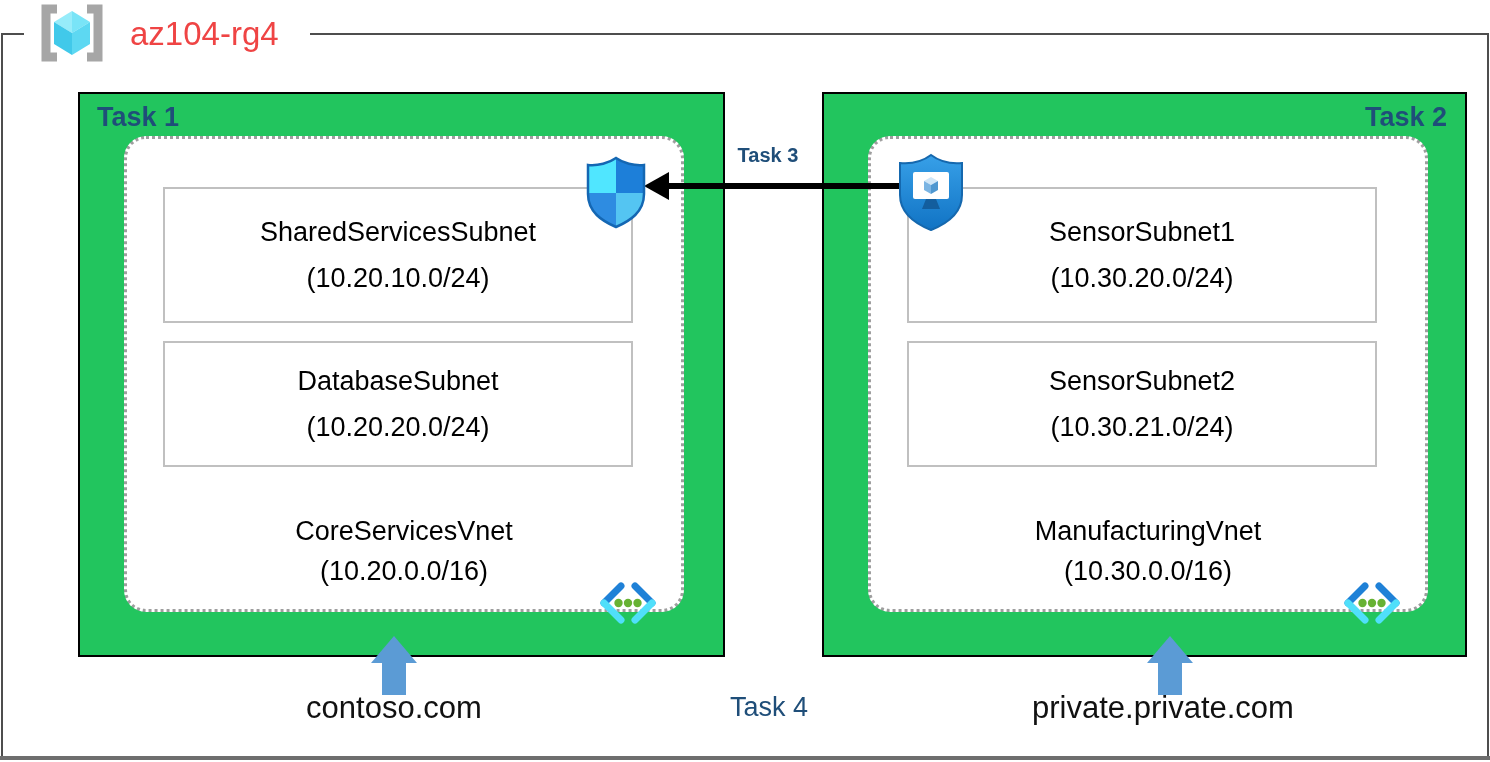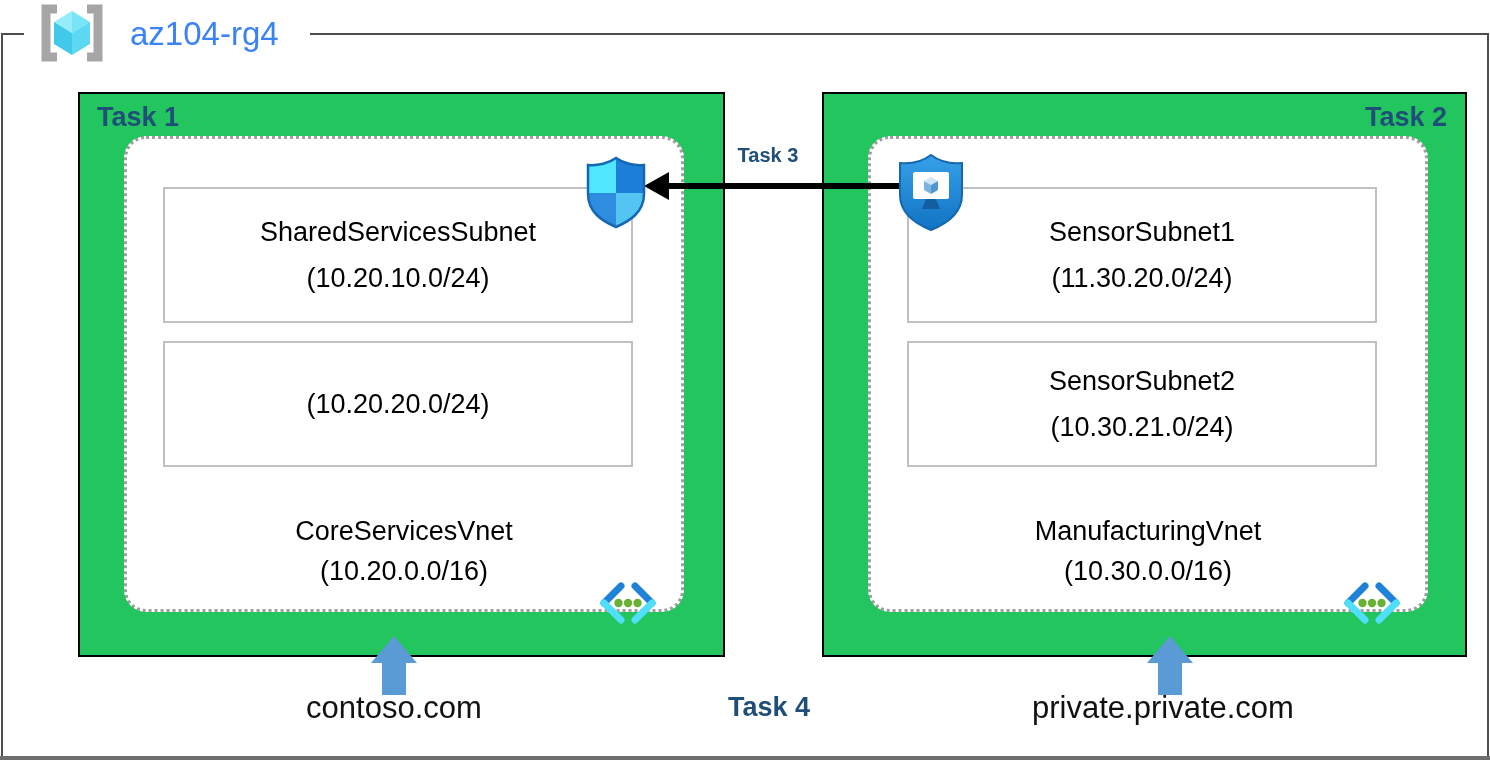--- a/index.html
+++ b/index.html
@@ -6,21 +6,21 @@
   .canvas{
     position:relative;width:1490px;height:762px;background:#ffffff;overflow:hidden;
     font-family:"Liberation Sans","DejaVu Sans",sans-serif;color:#111;
   }
   .abs{position:absolute;}
   
   .outer-frame{left:1px;top:33px;width:1484px;height:721px;border:2px solid #4d4d4d;}
   .frame-bottom{left:0;top:756px;width:1490px;height:4px;background:#6e6e6e;}
   .rg-patch{left:24px;top:26px;width:286px;height:16px;background:#ffffff;}
   .rg-icon{left:36px;top:4px;width:72px;height:58px;}
-  .rg-title{left:130px;top:15px;font-size:33px;color:#3b82f6;white-space:nowrap;}
+  .rg-title{left:130px;top:15px;font-size:33px;color:#ef4444;white-space:nowrap;}
   
   .task-box{background:#22c55e;border:2px solid #000;}
   .box-left{left:78px;top:92px;width:643px;height:561px;}
   .box-right{left:822px;top:92px;width:641px;height:561px;}
   .task-label{font-size:27px;font-weight:bold;color:#1f4e79;white-space:nowrap;}
   .tl-pos{left:17px;top:8px;}
   .tr-pos{right:18px;top:8px;}
   
   .vnet-boundary{background:#fff;border:3px dotted #9e9e9e;border-radius:22px;}
   .vb-left{left:44px;top:42px;width:554px;height:470px;}
@@ -44,21 +44,21 @@
   
   .up-tri{width:0;height:0;border-left:23px solid transparent;border-right:23px solid transparent;
     border-bottom:27px solid #5b9bd5;z-index:5;}
   .up-stem{width:24px;height:33px;background:#5b9bd5;z-index:5;}
   .ua1-tri{left:371px;top:636px;}  .ua1-stem{left:382px;top:662px;}
   .ua2-tri{left:1147px;top:636px;} .ua2-stem{left:1158px;top:662px;}
   
   .dns-label{font-size:31px;color:#111;text-align:center;white-space:nowrap;}
   .dns-left{left:244px;top:690px;width:300px;}
   .dns-right{left:963px;top:690px;width:400px;}
-  .task4-label{left:694px;top:692px;width:150px;text-align:center;font-size:27px;font-weight:bold;color:#1f4e79;}
+  .task4-label{left:694px;top:692px;width:150px;text-align:center;font-size:27px;font-weight:normal;color:#1f4e79;}
 </style>
 </head>
 <body>
 
 <div class="canvas">
 
   <div class="abs outer-frame"></div>
   <div class="abs frame-bottom"></div>
   <div class="abs rg-patch"></div>
 
@@ -75,20 +75,21 @@
   <div class="abs rg-title">az104-rg4</div>
 
   <div class="abs task-box box-left">
     <div class="abs task-label tl-pos">Task 1</div>
     <div class="abs vnet-boundary vb-left">
       <div class="abs subnet sn1">
         <div>SharedServicesSubnet</div>
         <div>(10.20.10.0/24)</div>
       </div>
       <div class="abs subnet sn2">
+        <div>DatabaseSubnet</div>
         <div>(10.20.20.0/24)</div>
       </div>
       <div class="abs vnet-name-block">
         <div>CoreServicesVnet</div>
         <div>(10.20.0.0/16)</div>
       </div>
       <div class="abs vnet-icon">
         <svg width="62" height="44" viewBox="0 0 62 44">
           <line x1="24" y1="5" x2="7" y2="22" stroke="#1f81d7" stroke-width="7" stroke-linecap="round"></line>
           <line x1="7" y1="22" x2="24" y2="39" stroke="#50dffa" stroke-width="7" stroke-linecap="round"></line>
@@ -100,21 +101,21 @@
         </svg>
       </div>
     </div>
   </div>
 
   <div class="abs task-box box-right">
     <div class="abs task-label tr-pos">Task 2</div>
     <div class="abs vnet-boundary vb-right">
       <div class="abs subnet sn1">
         <div>SensorSubnet1</div>
-        <div>(11.30.20.0/24)</div>
+        <div>(10.30.20.0/24)</div>
       </div>
       <div class="abs subnet sn2">
         <div>SensorSubnet2</div>
         <div>(10.30.21.0/24)</div>
       </div>
       <div class="abs vnet-name-block">
         <div>ManufacturingVnet</div>
         <div>(10.30.0.0/16)</div>
       </div>
       <div class="abs vnet-icon">

